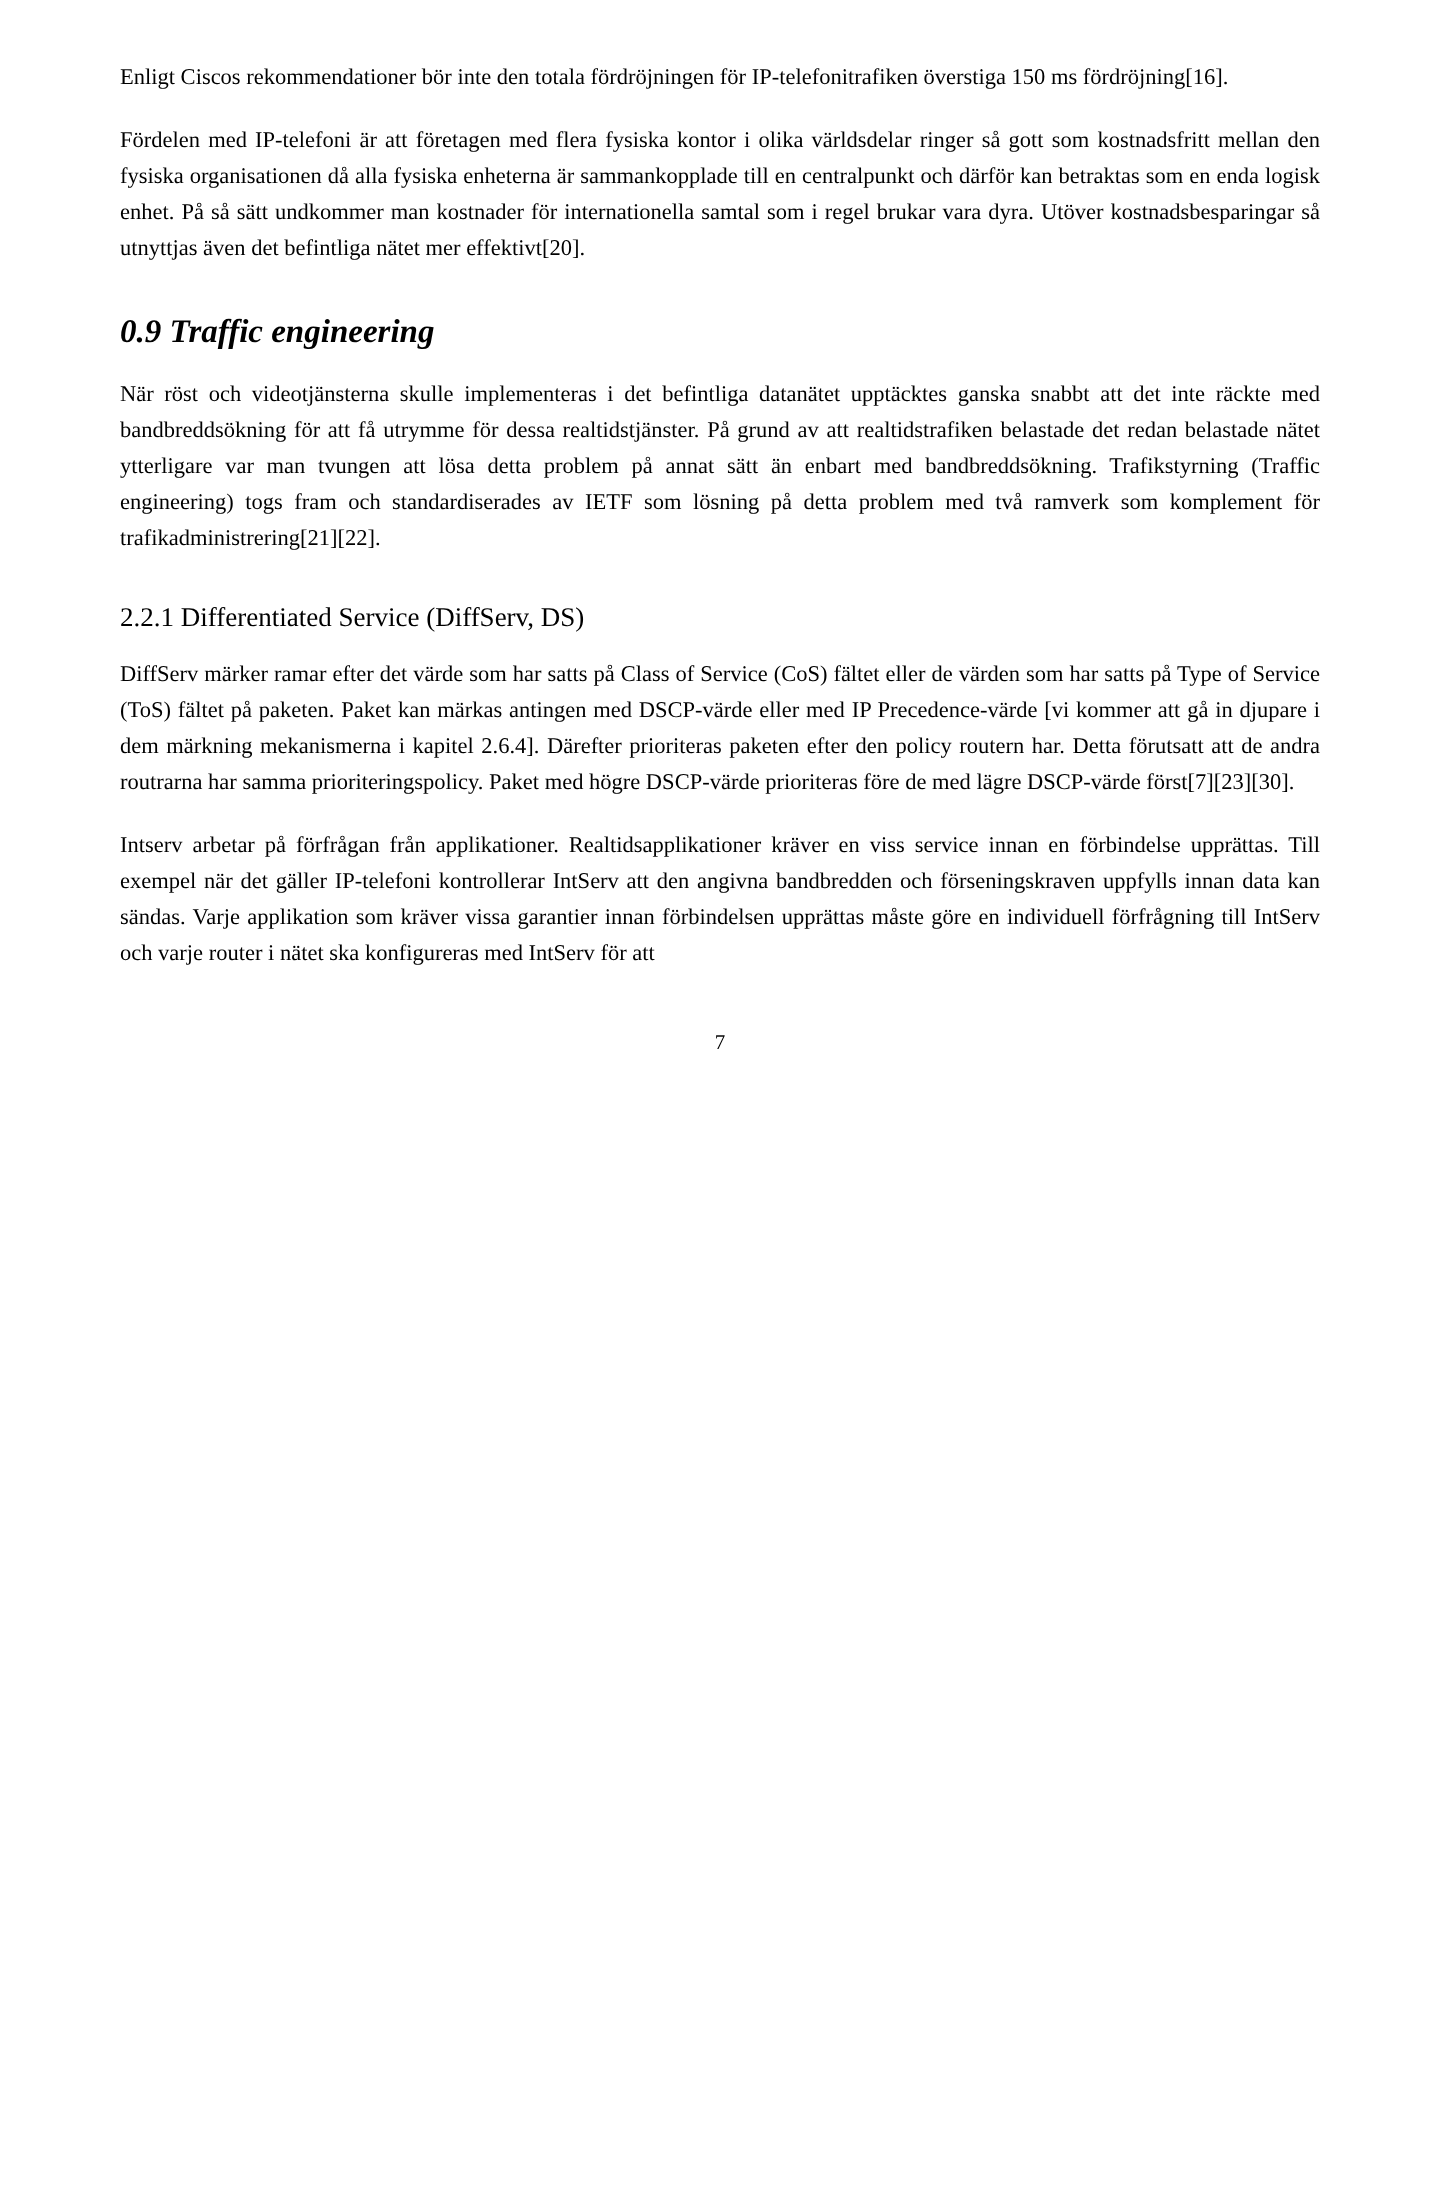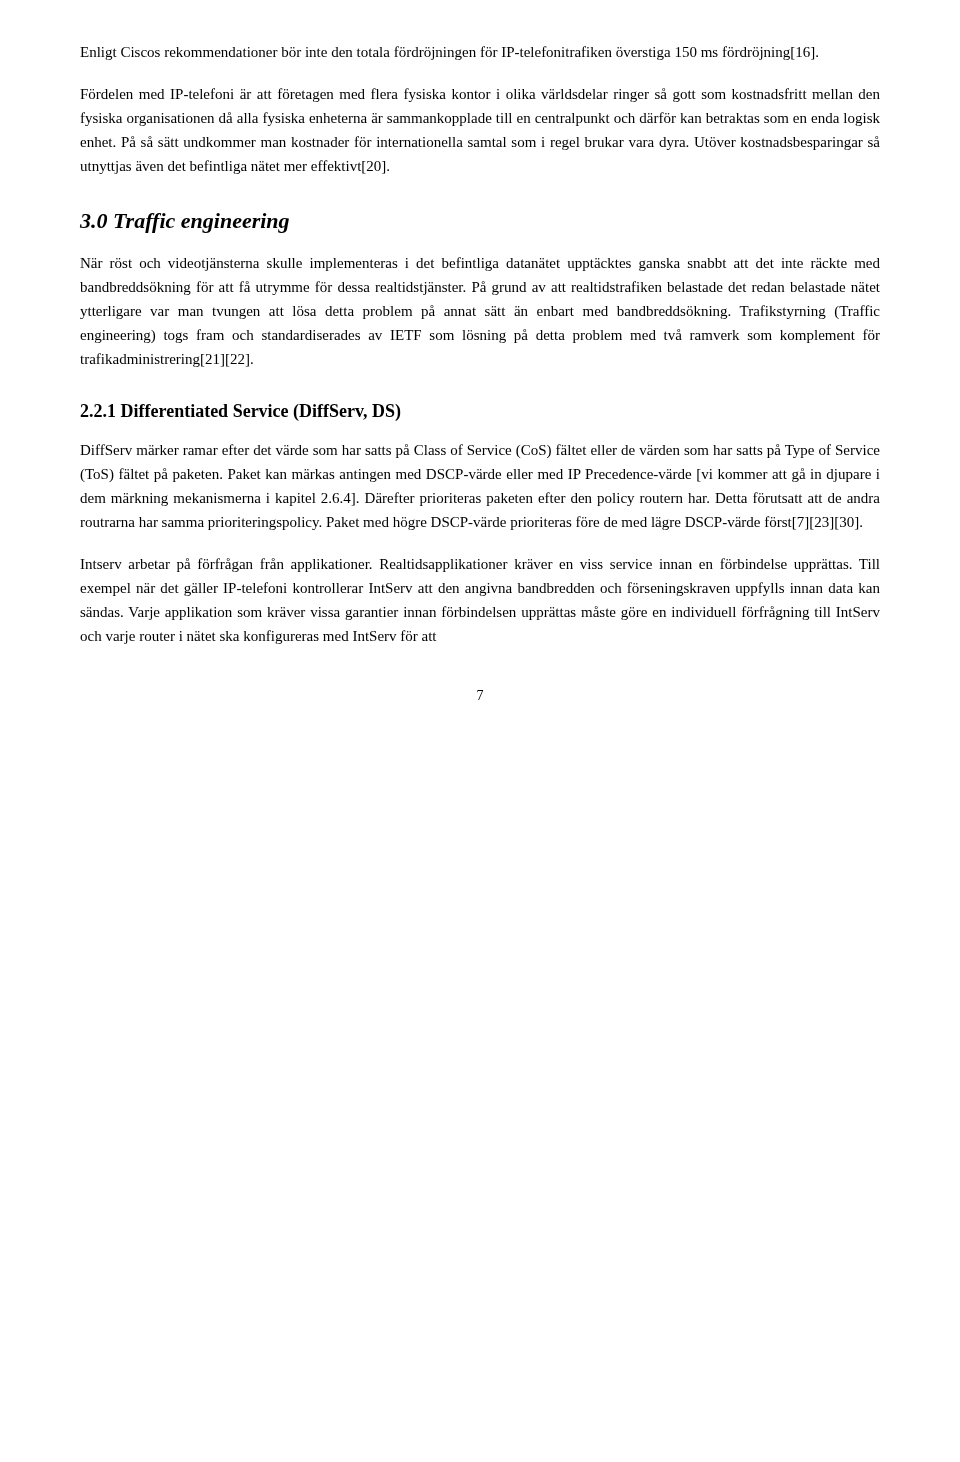--- a/index.html
+++ b/index.html
@@ -31,42 +31,42 @@
     .section-heading {
       font-size: 22px;
       font-weight: bold;
       font-style: italic;
       margin-top: 28px;
       margin-bottom: 14px;
       line-height: 1.4;
     }
     .subsection-heading {
       font-size: 18px;
-      font-weight: bold;
+      font-weight: normal;
       margin-top: 28px;
       margin-bottom: 14px;
       line-height: 1.4;
     }
     .page-number {
       text-align: center;
       margin-top: 40px;
       font-size: 14px;
       color: #000;
     }
   </style>
 </head>
 <body>
 
 <div class="page">
 
   <p class="paragraph">Enligt Ciscos rekommendationer bör inte den totala fördröjningen för IP-telefonitrafiken överstiga 150 ms fördröjning[16].</p>
 
   <p class="paragraph">Fördelen med IP-telefoni är att företagen med flera fysiska kontor i olika världsdelar ringer så gott som kostnadsfritt mellan den fysiska organisationen då alla fysiska enheterna är sammankopplade till en centralpunkt och därför kan betraktas som en enda logisk enhet. På så sätt undkommer man kostnader för internationella samtal som i regel brukar vara dyra. Utöver kostnadsbesparingar så utnyttjas även det befintliga nätet mer effektivt[20].</p>
 
-  <div class="section-heading">3.0 Traffic engineering</div>
+  <div class="section-heading">0.9 Traffic engineering</div>
 
   <p class="paragraph">När röst och videotjänsterna skulle implementeras i det befintliga datanätet upptäcktes ganska snabbt att det inte räckte med bandbreddsökning för att få utrymme för dessa realtidstjänster. På grund av att realtidstrafiken belastade det redan belastade nätet ytterligare var man tvungen att lösa detta problem på annat sätt än enbart med bandbreddsökning. Trafikstyrning (Traffic engineering) togs fram och standardiserades av IETF som lösning på detta problem med två ramverk som komplement för trafikadministrering[21][22].</p>
 
   <div class="subsection-heading">2.2.1 Differentiated Service (DiffServ, DS)</div>
 
   <p class="paragraph">DiffServ märker ramar efter det värde som har satts på Class of Service (CoS) fältet eller de värden som har satts på Type of Service (ToS) fältet på paketen. Paket kan märkas antingen med DSCP-värde eller med IP Precedence-värde [vi kommer att gå in djupare i dem märkning mekanismerna i kapitel 2.6.4]. Därefter prioriteras paketen efter den policy routern har. Detta förutsatt att de andra routrarna har samma prioriteringspolicy. Paket med högre DSCP-värde prioriteras före de med lägre DSCP-värde först[7][23][30].</p>
 
 
   <p class="paragraph">Intserv arbetar på förfrågan från applikationer. Realtidsapplikationer kräver en viss service innan en förbindelse upprättas. Till exempel när det gäller IP-telefoni kontrollerar IntServ att den angivna bandbredden och förseningskraven uppfylls innan data kan sändas.  Varje applikation som kräver vissa garantier innan förbindelsen upprättas måste göre en individuell förfrågning till IntServ och varje router i nätet ska konfigureras med IntServ för att</p>
 

